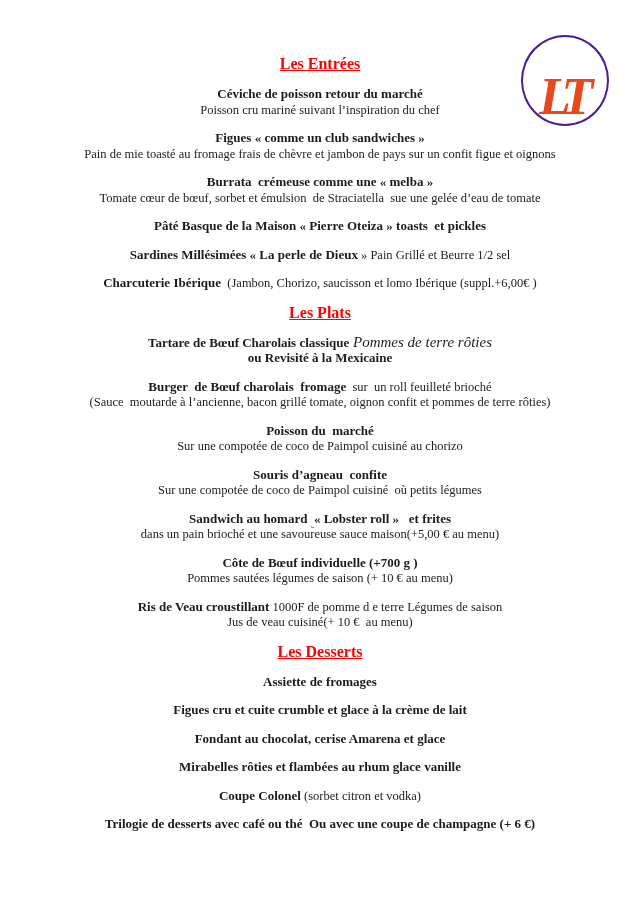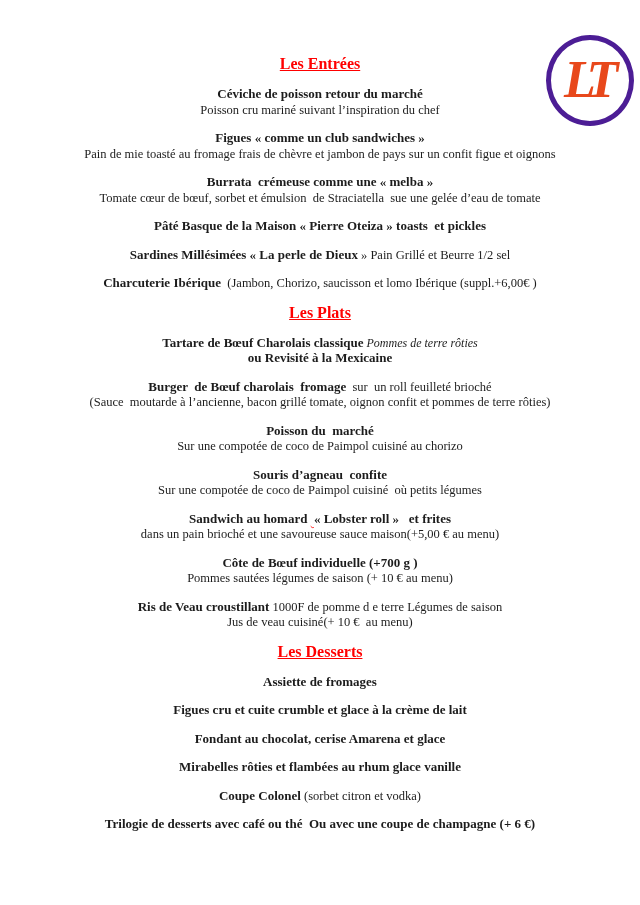--- a/index.html
+++ b/index.html
@@ -10,26 +10,26 @@
     background:#ffffff;
     box-sizing:border-box;
     padding:55px 30px 0;
     font-family:"Liberation Serif","DejaVu Serif",serif;
     color:#1c1c1c;
     text-align:center;
     overflow:hidden;
   }
   .logo {
     position:absolute;
-    top:35px; left:546px;
+    top:35px; left:521px;
     width:88px; height:91px;
-    border:5px solid #4c1d95;
+    border:2px solid #4c1d95;
     border-radius:50%;
     box-sizing:border-box;
-    display:flex; align-items:center; justify-content:center;
+    display:flex; align-items:flex-end; justify-content:center;
   }
   .logo .monogram {
     font-style:italic;
     font-weight:bold;
     font-size:52px;
     line-height:1;
     color:#e8481b;
     letter-spacing:-0.16em;
     padding-right:0.12em;
     transform:translateY(-1px);
@@ -39,21 +39,21 @@
     font-weight:bold;
     color:#ff0000;
     text-decoration:underline;
     line-height:18px;
     margin:0 0 13px;
   }
   .menu-item { margin:0 0 13px; }
   .line { line-height:14.5px; white-space:pre-wrap; }
   .run { font-size:12.5px;margin-top:27px; }
   .run.bold { font-weight:bold; font-size:13px; }
-  .run.italic { font-style:italic; font-size:12px; }
+  .run.italic { font-style:italic; font-size:15px; }
   .run.regular { font-size:12.5px; }
   .run.squiggle {
     text-decoration:underline;
     text-decoration-style:wavy;
     text-decoration-color:#ff1f1f;
     text-decoration-thickness:1px;
     text-decoration-skip-ink:none;
   }
 </style>
 </head>

